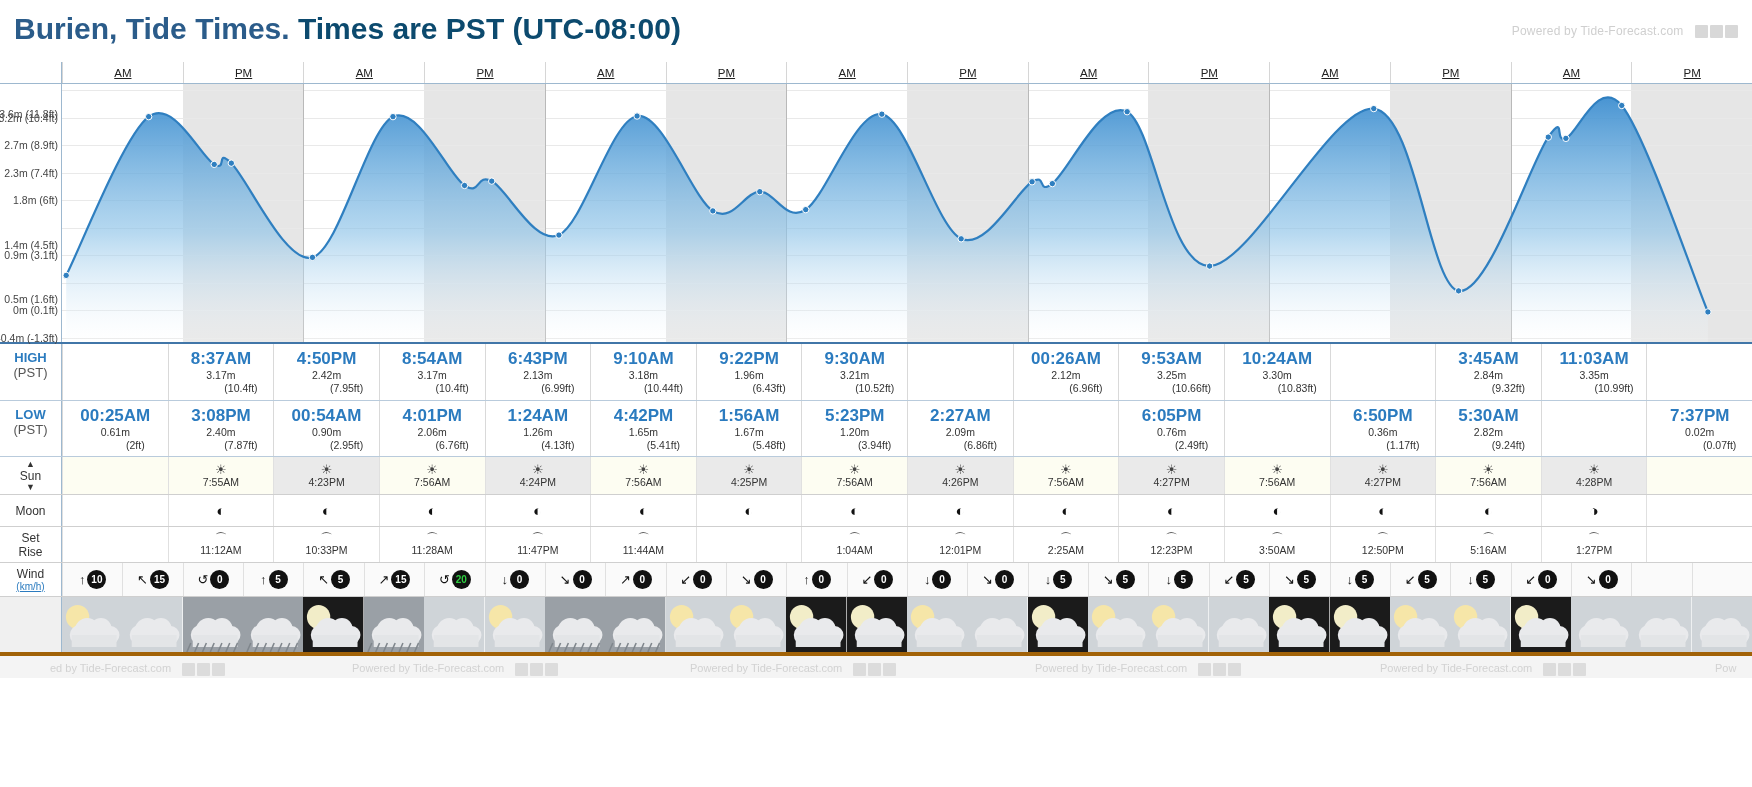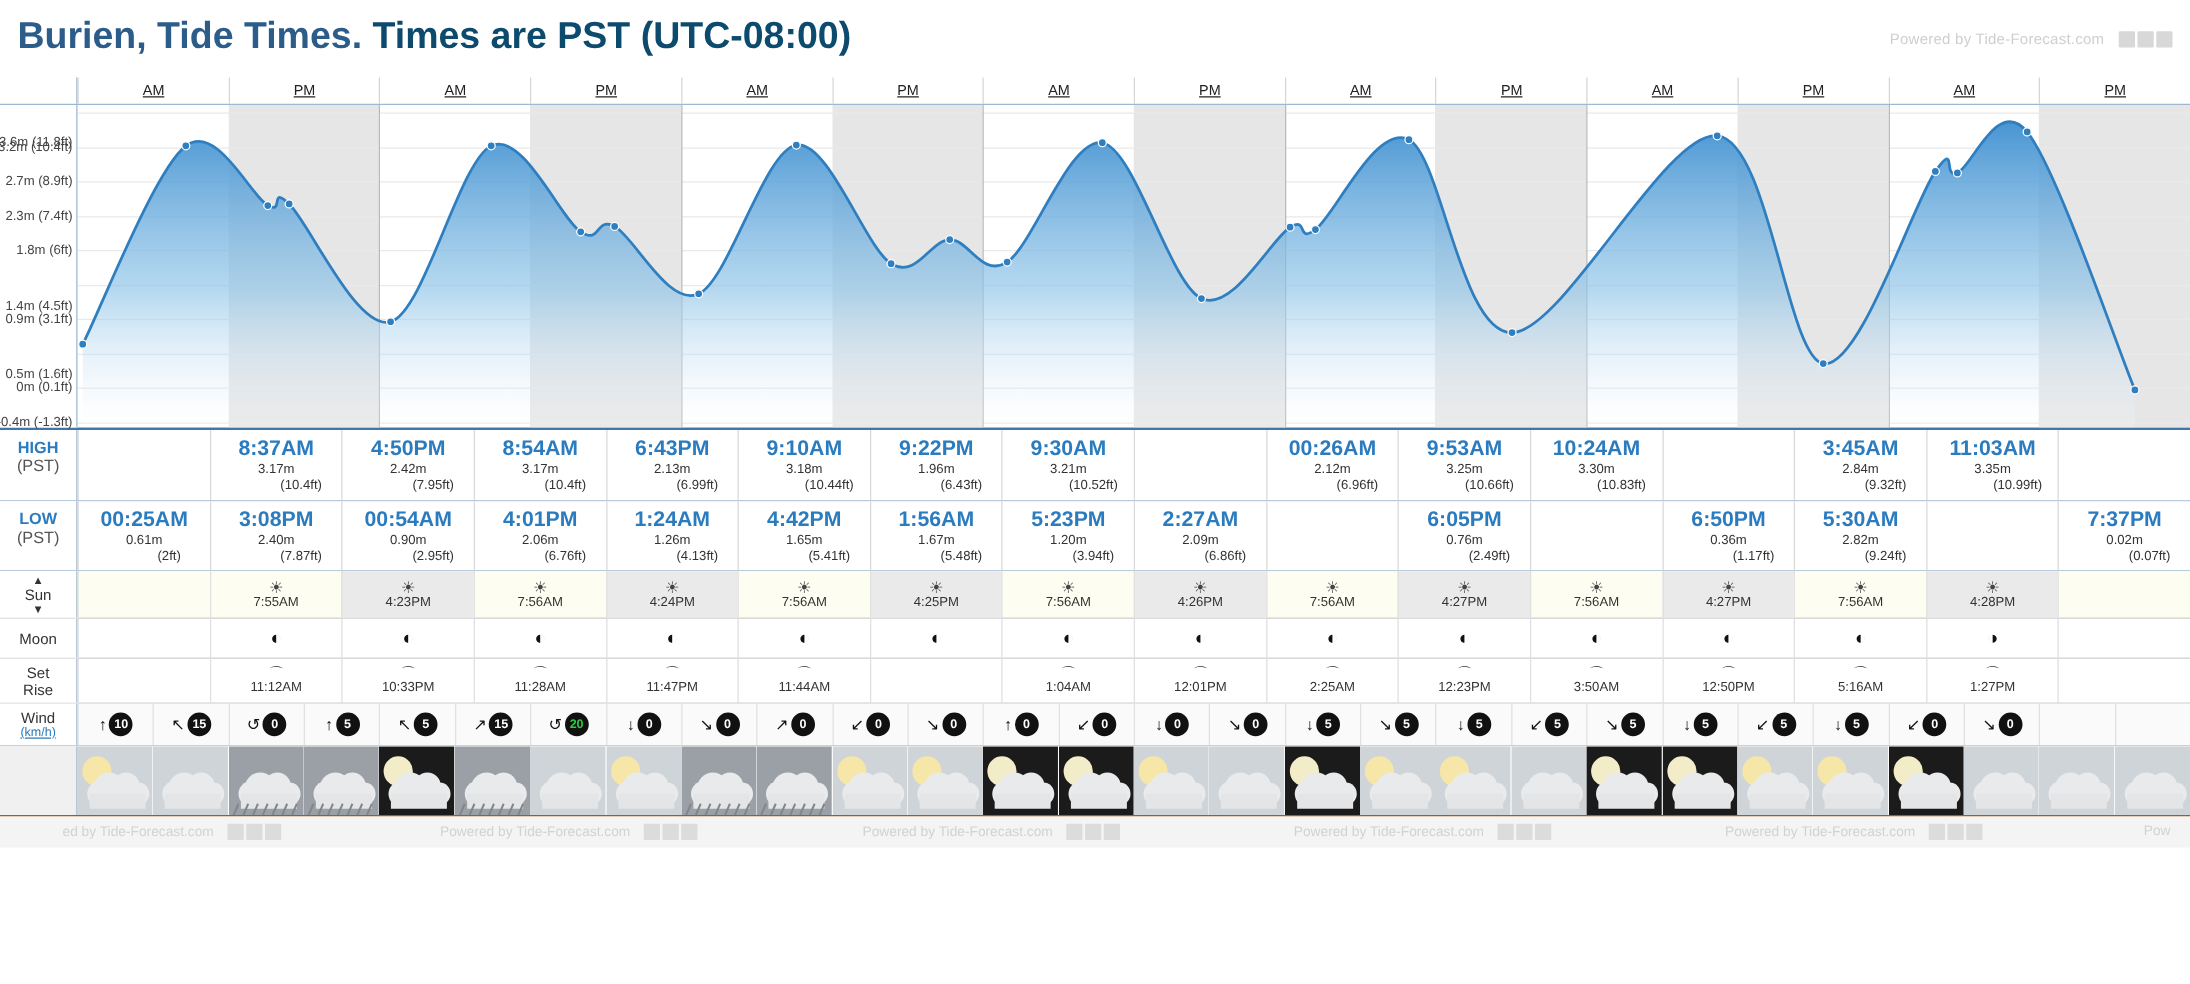--- a/index.html
+++ b/index.html
@@ -112,21 +112,21 @@
   .moonicon { font-size:15px; color:#111; line-height:1; }
   .msicon { font-size:12px; color:#333; line-height:1; }
 
   
   .wxrow { display:flex; height:55px; }
   .wxrow .rowlabel { width:62px; min-width:62px; background:#f0f0f0; border-right:1px solid #9db8cf;}
   .wxrow .cells { flex:1 1 0; display:flex; }
   .wx { flex:1 1 0; position:relative; overflow:hidden; }
 
   
-  .footer { height:26px; position:relative; background:#f4f4f4; border-top:1px solid #a16207;text-decoration:underline; }
+  .footer { height:26px; position:relative; background:#f4f4f4; border-top:4px solid #a16207;text-decoration:underline; }
   .fw { position:absolute; top:6px; font-size:11px; color:#d2d2d2; white-space:nowrap; }
   .fw .pw-badges span { background:#dcdcdc; }
 </style>
 </head>
 <body>
 
 <div id="app">
 
   <div class="header">
     <div class="title">

